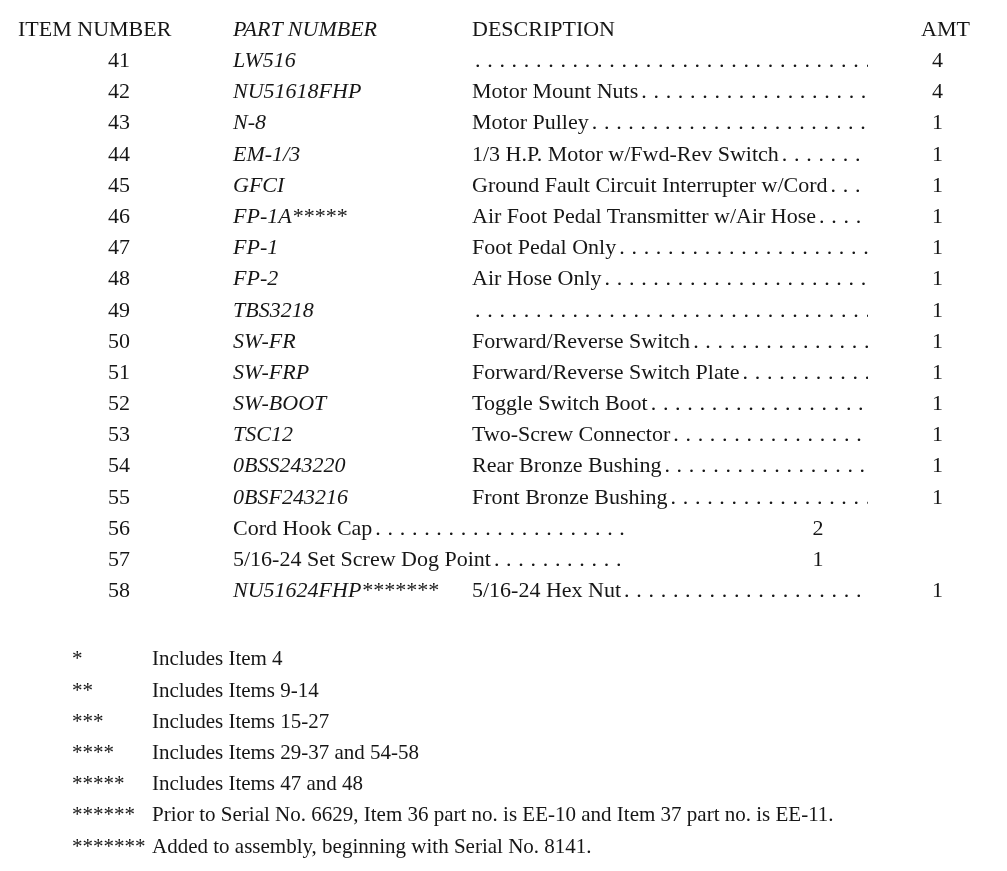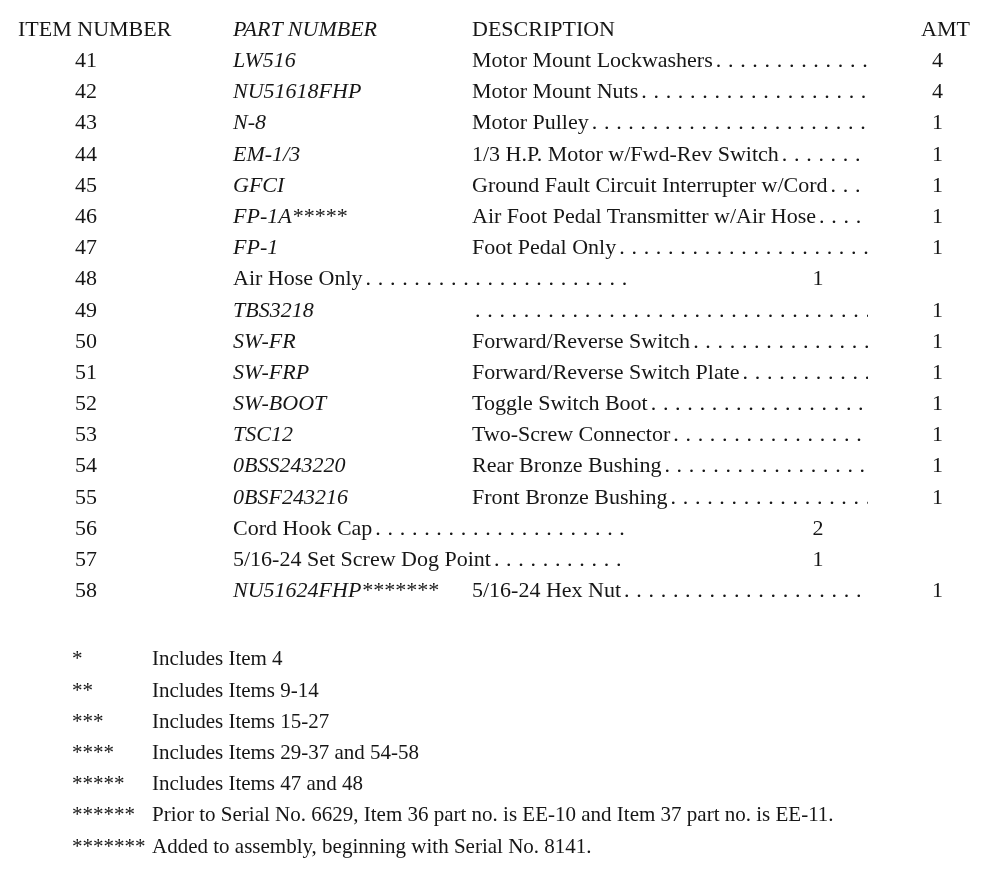--- a/index.html
+++ b/index.html
@@ -20,21 +20,21 @@
   }
   
   .row {
     display: flex;
     height: 31.2px;
     font-size: 22px;
     line-height: 31.2px;
     white-space: nowrap;
   }
   .row.header-row { height: 31px; line-height: 31px; }
-  .c1 { width: 233px; box-sizing: border-box; padding-left: 75px; }
+  .c1 { width: 233px; box-sizing: border-box; padding-left: 108px; }
   .header-row .c1 { padding-left: 18px; }
   .c2 { width: 239px; box-sizing: border-box; font-style: italic; }
   .c3 { width: 396px; box-sizing: border-box; display: flex; align-items: baseline; overflow: hidden; }
   .c4 { flex: 1 1 auto; text-align: center; }
   .header-row .c4 { box-sizing: border-box; padding-left: 16px; }
   .desc { flex: 0 0 auto; }
   .leader {
     flex: 1 1 auto;
     overflow: hidden;
     white-space: nowrap;
@@ -71,21 +71,20 @@
       <div class="c3">
           <span class="desc">DESCRIPTION</span>
         </div>
       <div class="c4">AMT</div>
     </div>
     <div id="rows-container">
   <div class="row">
     <div class="c1">41</div>
     <div class="c2">LW516</div>
     <div class="c3">
-      <span class="desc">Motor Mount Lockwashers</span>
       <span class="leader"></span>
     </div>
     <div class="c4">4</div>
   </div>
 
   <div class="row">
     <div class="c1">42</div>
     <div class="c2">NU51618FHP</div>
     <div class="c3">
       <span class="desc">Motor Mount Nuts</span>
@@ -139,20 +138,21 @@
     <div class="c2">FP-1</div>
     <div class="c3">
       <span class="desc">Foot Pedal Only</span>
       <span class="leader"></span>
     </div>
     <div class="c4">1</div>
   </div>
 
   <div class="row">
     <div class="c1">48</div>
+    <div class="c2">FP-2</div>
     <div class="c3">
       <span class="desc">Air Hose Only</span>
       <span class="leader"></span>
     </div>
     <div class="c4">1</div>
   </div>
 
   <div class="row">
     <div class="c1">49</div>
     <div class="c2">TBS3218</div>

